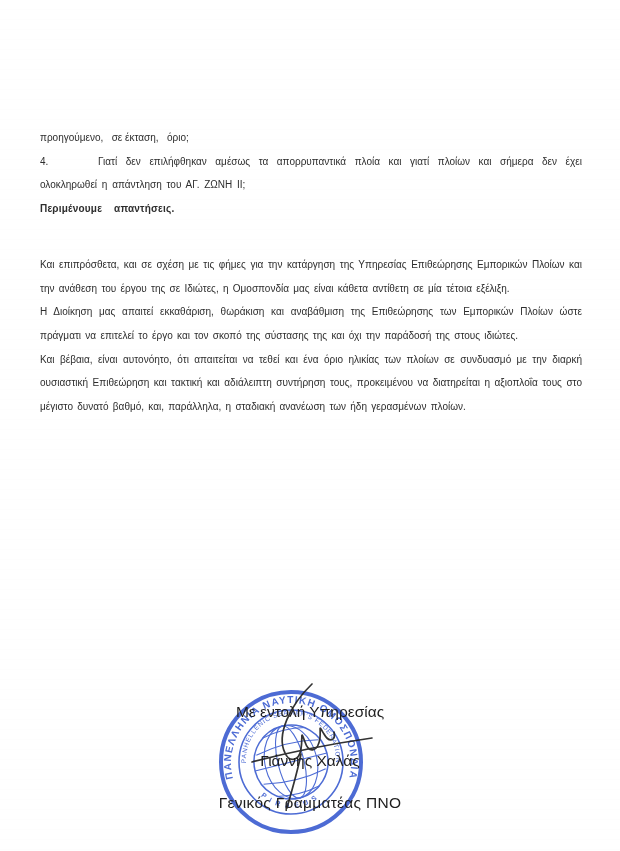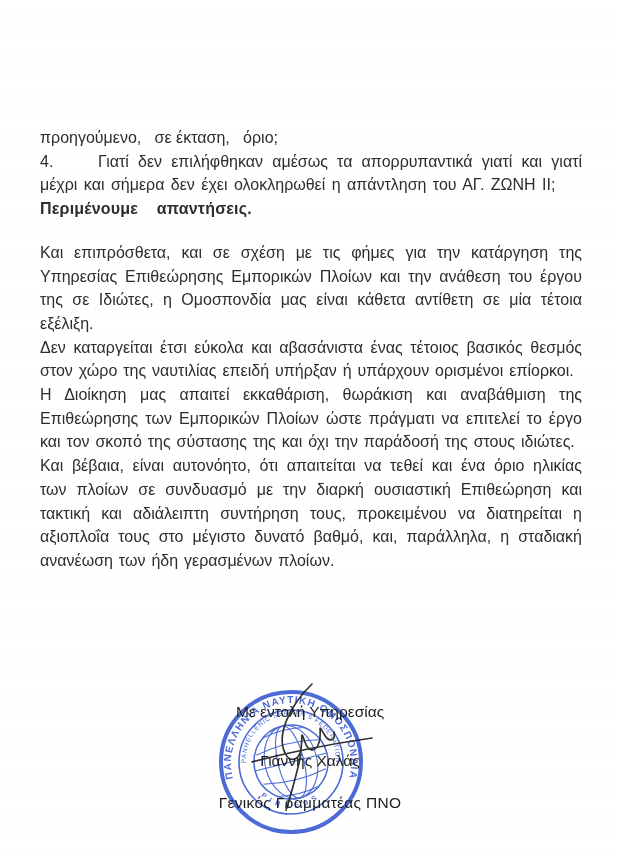--- a/index.html
+++ b/index.html
@@ -10,30 +10,30 @@
     background: repeating-linear-gradient(180deg, #ffffff 0 9px, #fdfdfd 9px 10px);
     font-family: "Liberation Sans", "DejaVu Sans", sans-serif;
     color: #2d2d2d;
     overflow: hidden;
   }
   .content {
     position: absolute;
     top: 126px;
     left: 40px;
     width: 542px;
-    font-size: 16px;
+    font-size: 10px;
     line-height: 23.7px;
   }
   .content p { margin: 0; }
   .carry { white-space: pre-wrap; }
   .item { margin-top: 29px; text-align: justify; word-spacing: 2px; }
   .item .num { display: inline-block; width: 58px; word-spacing: normal; }
   .bold-line { margin-top: 25px; font-weight: bold; white-space: pre-wrap; letter-spacing: 0.2px; }
   .para { text-align: justify; word-spacing: 1.5px; }
-  .para.first { margin-top: 20px; }
+  .para.first { margin-top: 32px; }
   .para:last-child { text-align-last: left; }
 
   .stamp {
     position: absolute;
     left: 217px;
     top: 688px;
     z-index: 1;
     opacity: 0.9;
   }
   .sig-block {
@@ -57,24 +57,23 @@
     pointer-events: none;
   }
 </style>
 </head>
 <body>
 
 <div class="page">
 
   <div class="content">
     <p class="carry">προηγούμενο,   σε έκταση,   όριο;</p>
-    <p class="item"><span class="num">4.</span><span>Γιατί δεν επιλήφθηκαν αμέσως τα απορρυπαντικά γιατί και γιατί μέχρι και σήμερα δεν έχει ολοκληρωθεί η απάντληση του ΑΓ. ΖΩΝΗ ΙΙ;</span></p>
+    <p class="item"><span class="num">4.</span><span>Γιατί δεν επιλήφθηκαν αμέσως τα απορρυπαντικά πλοία και γιατί πλοίων και σήμερα δεν έχει ολοκληρωθεί η απάντληση του ΑΓ. ΖΩΝΗ ΙΙ;</span></p>
     <p class="bold-line">Περιμένουμε    απαντήσεις.</p>
     <p class="para first">Και επιπρόσθετα, και σε σχέση με τις φήμες για την κατάργηση της Υπηρεσίας Επιθεώρησης Εμπορικών Πλοίων και την ανάθεση του έργου της σε Ιδιώτες, η Ομοσπονδία μας είναι κάθετα αντίθετη σε μία τέτοια εξέλιξη.</p>
-    <p class="para">Δεν καταργείται έτσι εύκολα και αβασάνιστα ένας τέτοιος βασικός θεσμός στον χώρο της ναυτιλίας επειδή υπήρξαν ή υπάρχουν ορισμένοι επίορκοι.</p>
     <p class="para">Η Διοίκηση μας απαιτεί εκκαθάριση, θωράκιση και αναβάθμιση της Επιθεώρησης των Εμπορικών Πλοίων ώστε πράγματι να επιτελεί το έργο και τον σκοπό της σύστασης της και όχι την παράδοσή της στους ιδιώτες.</p>
     <p class="para">Και βέβαια, είναι αυτονόητο, ότι απαιτείται να τεθεί και ένα όριο ηλικίας των πλοίων σε συνδυασμό με την διαρκή ουσιαστική Επιθεώρηση και τακτική και αδιάλειπτη συντήρηση τους, προκειμένου να διατηρείται η αξιοπλοΐα τους στο μέγιστο δυνατό βαθμό, και, παράλληλα, η σταδιακή ανανέωση των ήδη γερασμένων πλοίων.</p>
   </div>
 
   <svg class="stamp" width="148" height="148" viewBox="0 0 148 148" fill="none" stroke="#3a5cd0" xmlns="http://www.w3.org/2000/svg">
     <defs>
       <path id="arcOuter" d="M 22 105 A 60 60 0 1 1 126 105"></path>
       <path id="arcInner" d="M 36 96 A 45 45 0 1 1 112 96"></path>
       <path id="arcBottom" d="M 34 94 A 44 44 0 0 0 114 94"></path>
     </defs>

